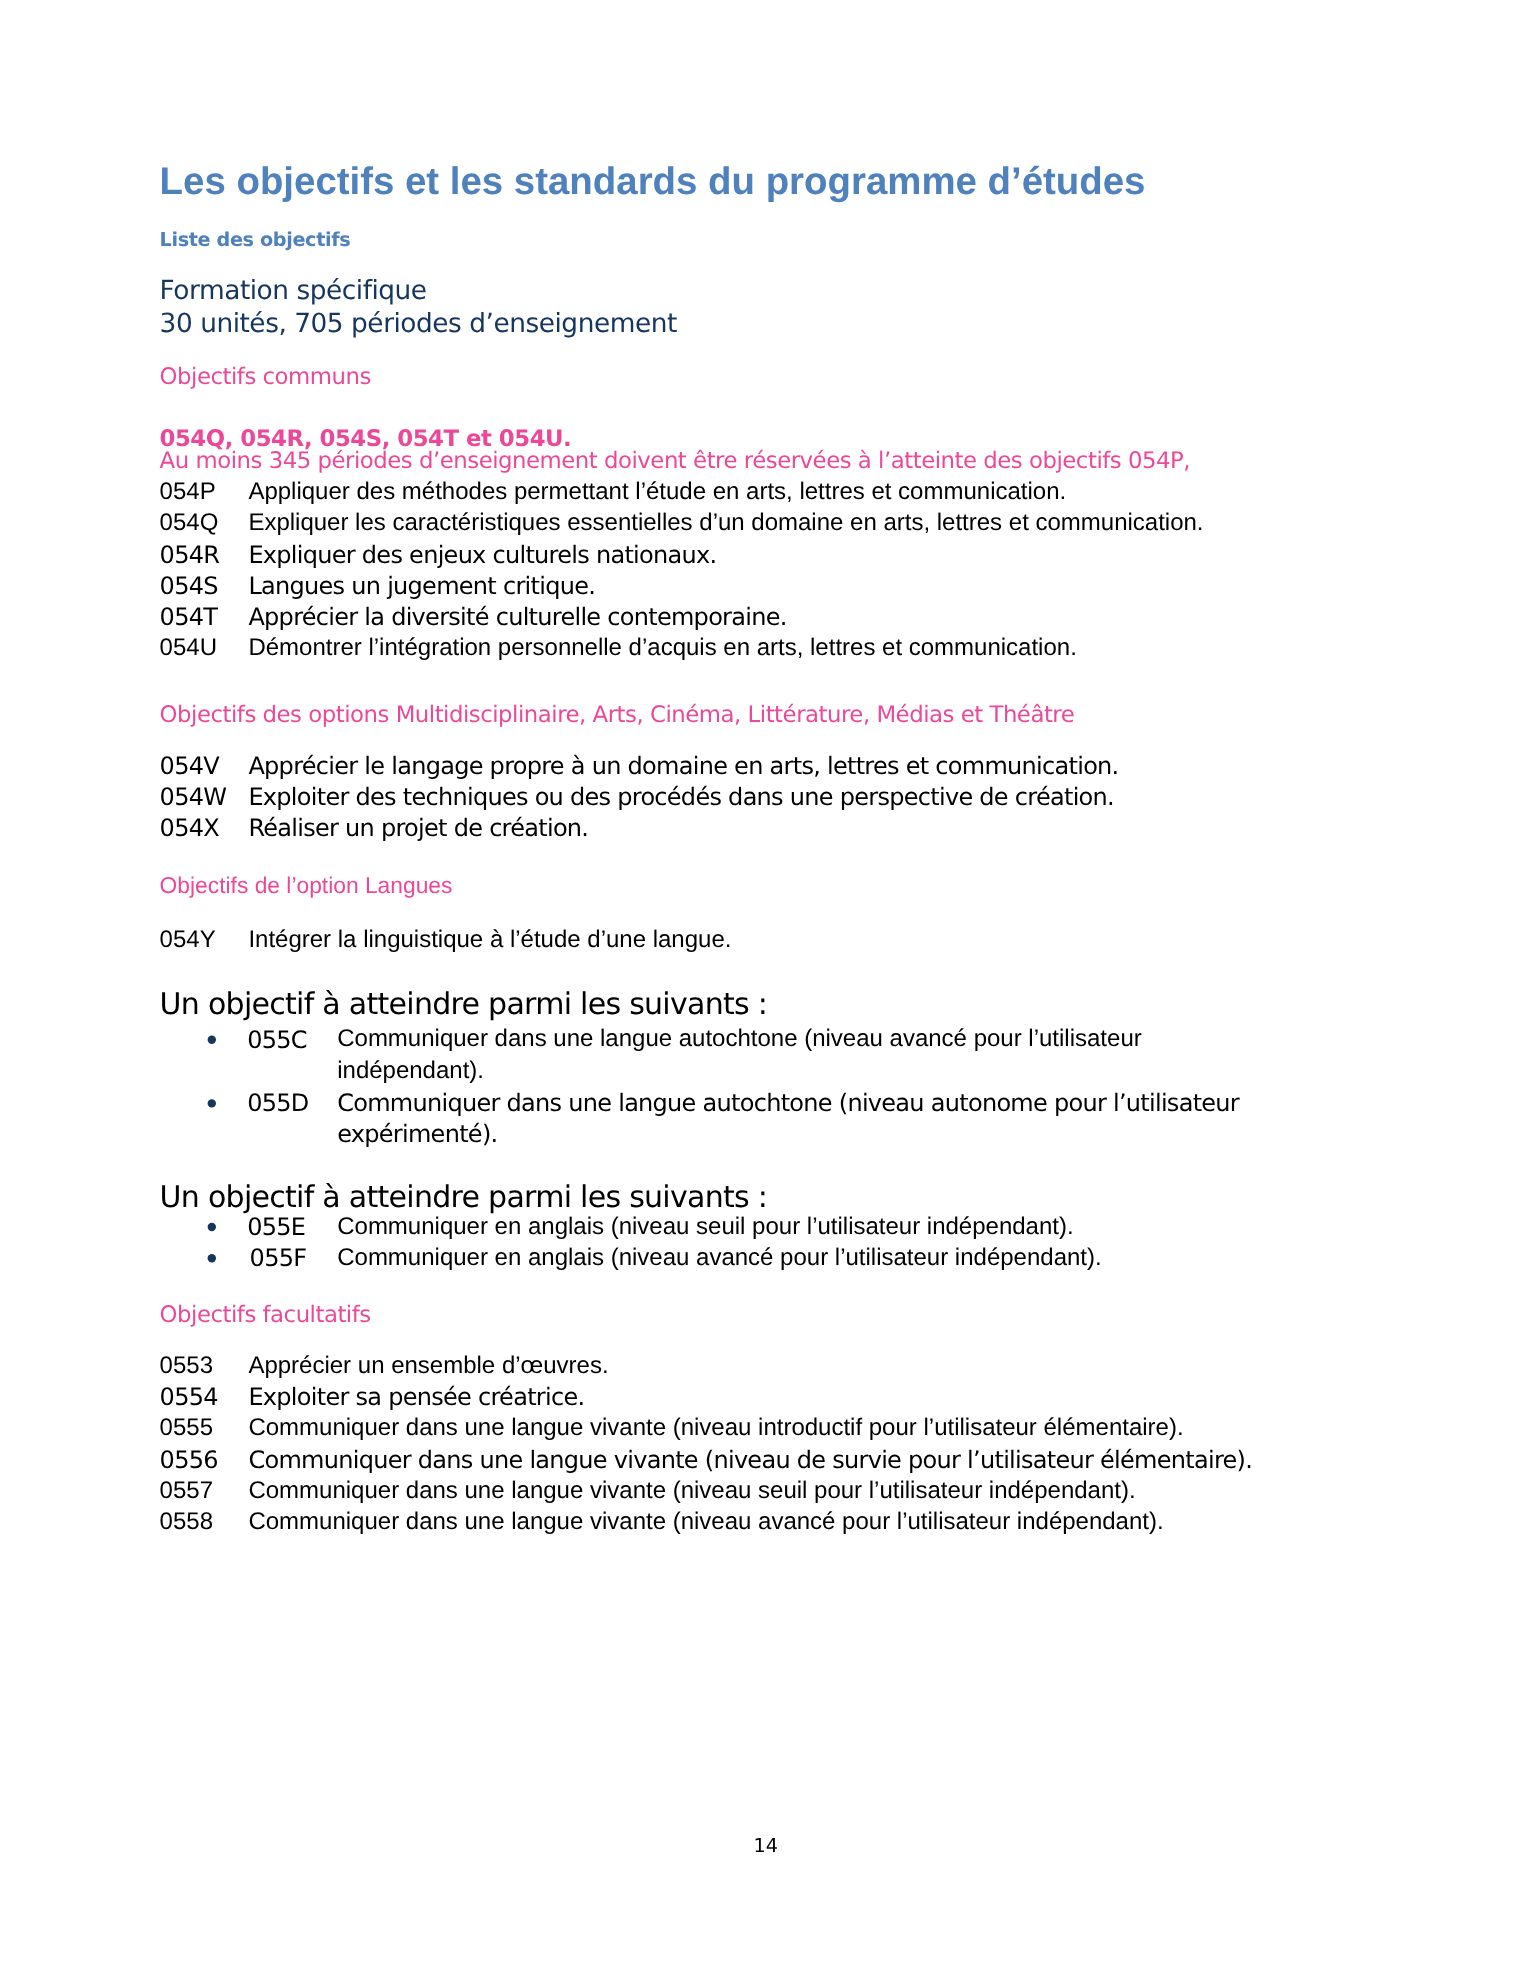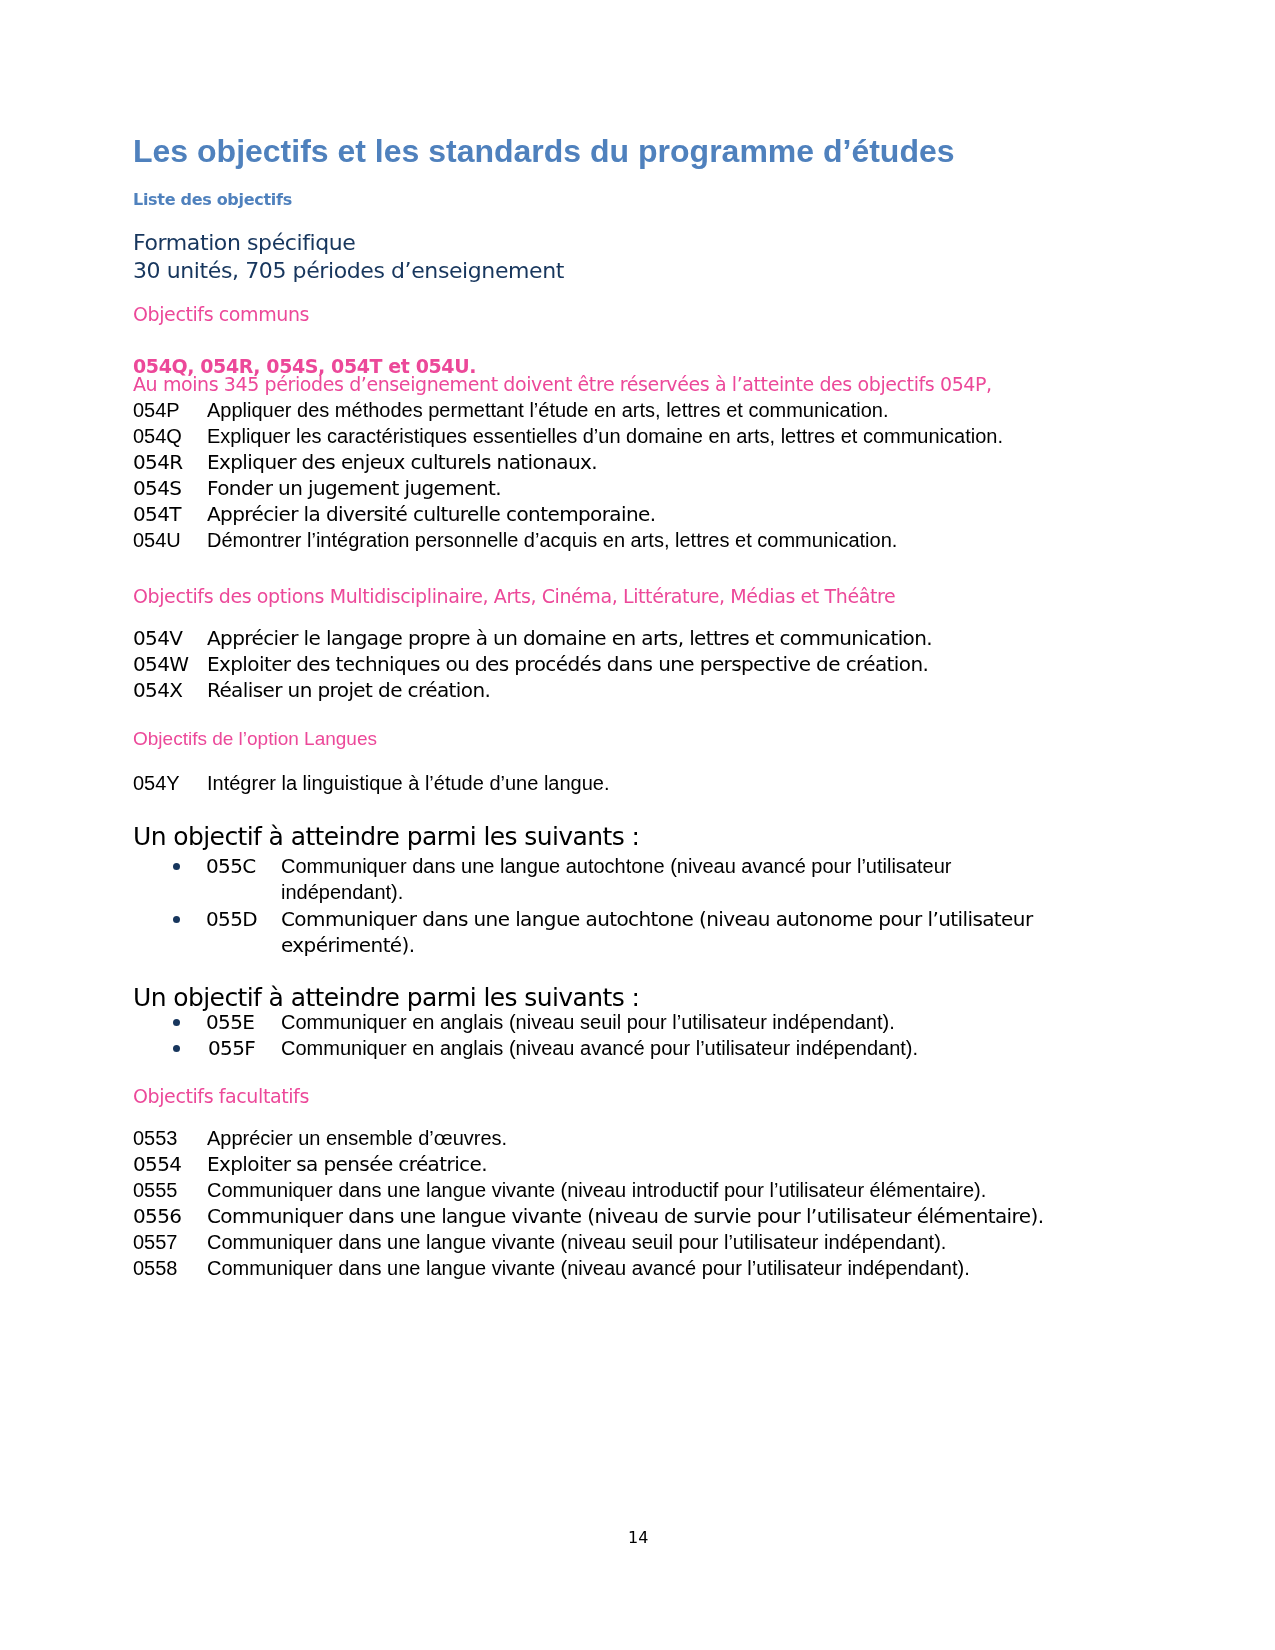--- a/index.html
+++ b/index.html
@@ -44,21 +44,21 @@
     <div class="row" style="top:423px;">
       <span class="code">054Q</span>
       <span class="txt">Expliquer les caractéristiques essentielles d’un domaine en arts, lettres et communication.</span>
     </div>
     <div class="row" style="top:449px; font-family:'DejaVu Sans',sans-serif; letter-spacing:-0.6px;">
       <span class="code">054R</span>
       <span class="txt">Expliquer des enjeux culturels nationaux.</span>
     </div>
     <div class="row" style="top:475px; font-family:'DejaVu Sans',sans-serif; letter-spacing:-0.6px;">
       <span class="code">054S</span>
-      <span class="txt">Fonder un jugement jugement.</span>
+      <span class="txt">Langues un jugement critique.</span>
     </div>
     <div class="row" style="top:501px; font-family:'DejaVu Sans',sans-serif; letter-spacing:-0.6px;">
       <span class="code">054T</span>
       <span class="txt">Apprécier la diversité culturelle contemporaine.</span>
     </div>
     <div class="row" style="top:527px;">
       <span class="code">054U</span>
       <span class="txt">Démontrer l’intégration personnelle d’acquis en arts, lettres et communication.</span>
     </div>
   </div>

